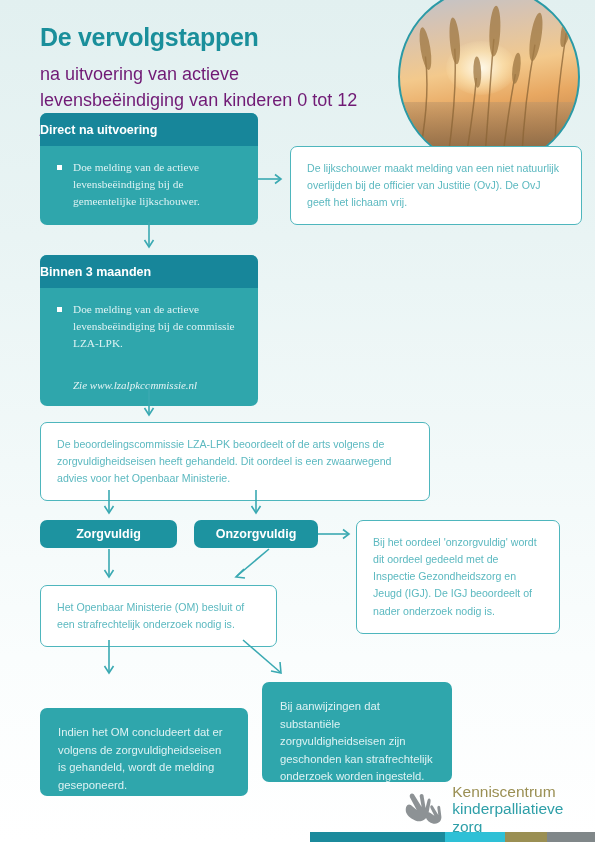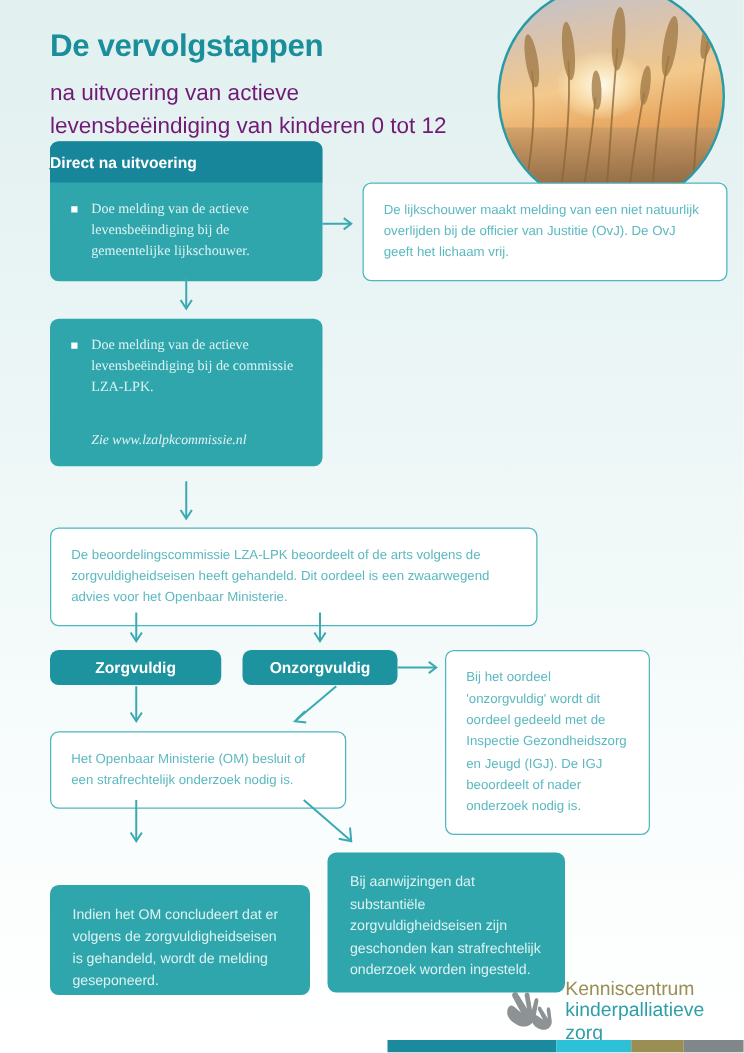--- a/index.html
+++ b/index.html
@@ -205,20 +205,21 @@
 </svg>
 
 <div class="node callout" style="left:290px; top:146px; width:292px;">De lijkschouwer maakt melding van een niet natuurlijk overlijden bij de officier van Justitie (OvJ). De OvJ geeft het lichaam vrij.</div>
 
 <svg class="conn" style="left:142px; top:222px; width:14px; height:34px;">
   <polyline points="7,0 7,24"></polyline>
   <polyline points="2.5,18 7,25 11.5,18"></polyline>
 </svg>
 
 <div class="node panel" style="left:40px; top:255px; width:218px;">
+  <div class="panel-head">Binnen 3 maanden</div>
   <div class="panel-body">
     <ul class="bullets">
       <li>Doe melding van de actieve levensbeëindiging bij de commissie LZA-LPK.</li>
     </ul>
     <div class="note-link">Zie www.lzalpkcommissie.nl</div>
   </div>
 </div>
 
 <svg class="conn" style="left:142px; top:385px; width:14px; height:40px;">
   <polyline points="7,0 7,29"></polyline>
@@ -237,21 +238,21 @@
 </svg>
 
 <div class="node pill" style="left:40px; top:520px; width:137px;">Zorgvuldig</div>
 <div class="node pill" style="left:194px; top:520px; width:124px;">Onzorgvuldig</div>
 
 <svg class="conn" style="left:318px; top:527px; width:40px; height:14px;">
   <polyline points="0,7 30,7"></polyline>
   <polyline points="25,2.5 31,7 25,11.5"></polyline>
 </svg>
 
-<div class="node callout" style="left:356px; top:520px; width:164px;">Bij het oordeel 'onzorgvuldig' wordt dit oordeel gedeeld met de Inspectie Gezondheidszorg en Jeugd (IGJ). De IGJ beoordeelt of nader onderzoek nodig is.</div>
+<div class="node callout" style="left:356px; top:520px; width:204px;">Bij het oordeel 'onzorgvuldig' wordt dit oordeel gedeeld met de Inspectie Gezondheidszorg en Jeugd (IGJ). De IGJ beoordeelt of nader onderzoek nodig is.</div>
 
 <svg class="conn" style="left:102px; top:549px; width:14px; height:38px;">
   <polyline points="7,0 7,27"></polyline>
   <polyline points="2.5,21 7,28 11.5,21"></polyline>
 </svg>
 
 <svg class="conn" style="left:218px; top:549px; width:56px; height:38px;">
   <polyline points="51,0 19,27"></polyline>
   <polyline points="26,20 18,28 27,29"></polyline>
 </svg>
@@ -262,21 +263,21 @@
   <polyline points="7,0 7,32"></polyline>
   <polyline points="2.5,26 7,33 11.5,26"></polyline>
 </svg>
 
 <svg class="conn" style="left:238px; top:640px; width:60px; height:43px;">
   <polyline points="5,0 42,32"></polyline>
   <polyline points="42,22 43,33 33,31"></polyline>
 </svg>
 
 <div class="node block-solid" style="left:40px; top:708px; width:208px; height:88px;">Indien het OM concludeert dat er volgens de zorgvuldigheidseisen is gehandeld, wordt de melding geseponeerd.</div>
-<div class="node block-solid" style="left:262px; top:682px; width:190px; height:112px;">Bij aanwijzingen dat substantiële zorgvuldigheidseisen zijn geschonden kan strafrechtelijk onderzoek worden ingesteld.</div>
+<div class="node block-solid" style="left:262px; top:682px; width:190px; height:100px;">Bij aanwijzingen dat substantiële zorgvuldigheidseisen zijn geschonden kan strafrechtelijk onderzoek worden ingesteld.</div>
 
 <div id="footer-logo">
   <svg width="40" height="34" viewBox="0 0 40 34">
     <g fill="#8d9295">
       <path d="M2 20 C 1 14, 4 11, 7 13 L 13 18 L 6 5 C 5 2, 8 0, 10 2 L 18 15 L 16 4 C 16 1, 20 1, 20 4 L 22 16 L 24 8 C 25 5, 28 6, 27 10 L 25 21 C 24 27, 18 31, 12 29 C 8 27, 4 25, 2 20 Z"></path>
       <path d="M22 25 C 22 21, 25 19, 27 21 L 31 24 L 27 16 C 26 13, 29 12, 30 15 L 35 23 L 34 16 C 34 13, 37 13, 37 16 L 38 24 C 39 29, 35 33, 30 32 C 26 31, 23 29, 22 25 Z"></path>
     </g>
   </svg>
   <div class="logo-text">
     <div class="logo-line1">Kenniscentrum</div>

